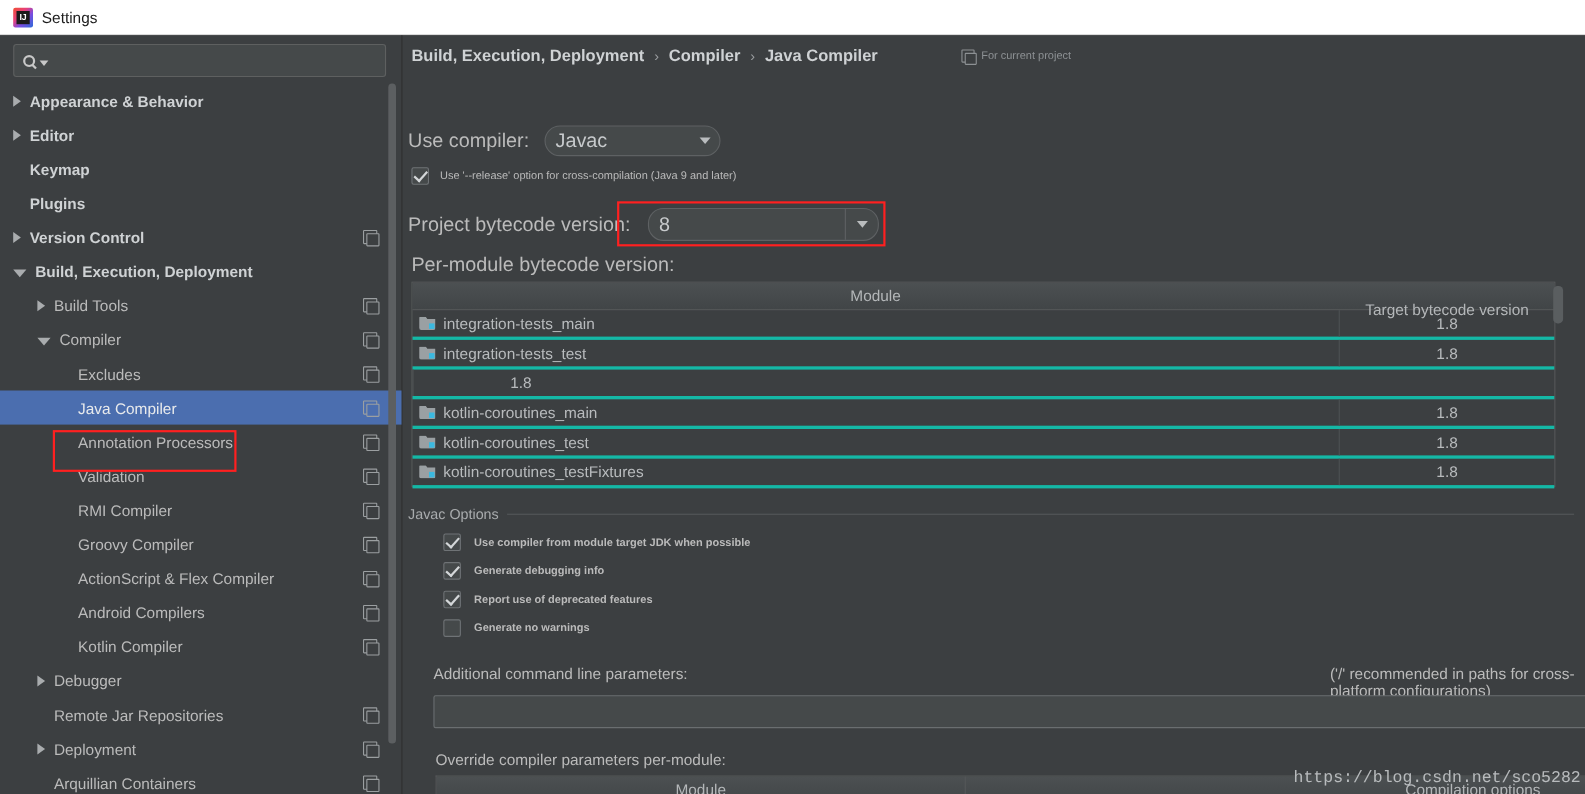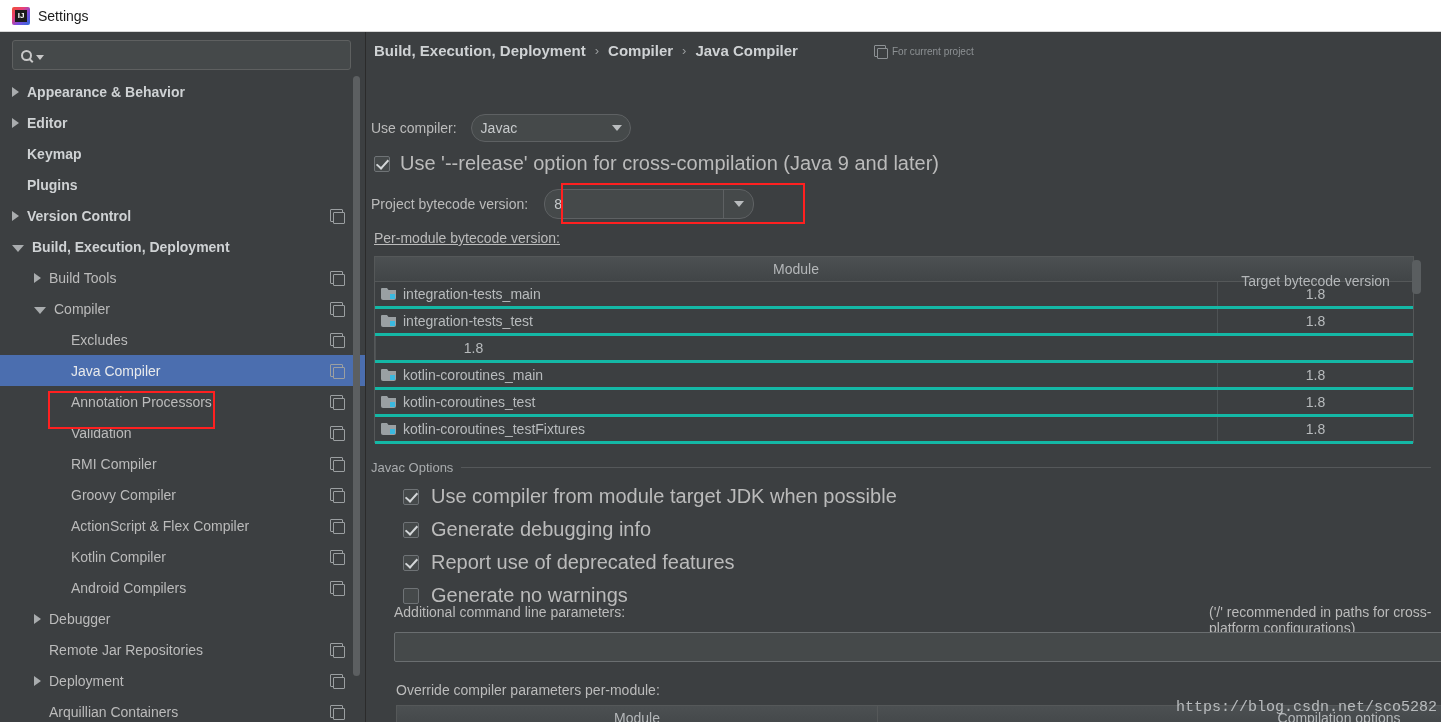--- a/index.html
+++ b/index.html
@@ -91,48 +91,48 @@
   
   #main { flex: 1; position: relative; background: #3c3f41; overflow: hidden; }
 
   #breadcrumb { position:absolute; left: 8px; top: 10px; display:flex; align-items:center; gap:9px; }
   #breadcrumb .crumb { font-size: 15px; font-weight: bold; color: #cfd2d4; }
   #breadcrumb .sep { color: #9a9d9f; font-size: 13px; }
   #for-project { position:absolute; left: 508px; top: 13px; display:flex; align-items:center; gap:6px; color:#8d9194; font-size:10px;}
   .mini-copy { width: 12px; height: 12px; border:1.2px solid #8d9194; border-radius:1px; position:relative;}
   .mini-copy::before{content:"";position:absolute;left:2px;top:2px;right:-3px;bottom:-3px;border:1.2px solid #8d9194;border-radius:1px;background:#3c3f41;}
 
-  .row-label { font-size: 14px; color: #bbbbbb; }
+  .row-label { font-size: 18px; color: #bbbbbb; }
 
   #use-compiler-row { position:absolute; left:5px; top:82px; display:flex; align-items:center; gap:14px; }
   .combo {
     height: 28px; background:#45494a; border:1px solid #5e6163; border-radius:14px;
     display:flex; align-items:center; justify-content:space-between; padding:0 0 0 9px;
-    color:#c7cacc; font-size:14px;
+    color:#c7cacc; font-size:18px;
   }
   .combo .arrowbox { width: 26px; height:100%; display:flex;align-items:center;justify-content:center; }
   .combo .cb-tri { width:0;height:0;border-left:5px solid transparent;border-right:5px solid transparent;border-top:6px solid #b9bcbe;}
 
   #release-row { position:absolute; left:8px; top:120px; display:flex; align-items:center; gap:10px;}
   .cbx {
     width:16px;height:16px;border:1px solid #6f7376;border-radius:2px;background:#45494a;
     position:relative; flex:none;
   }
   .cbx.on::after{
     content:""; position:absolute; left:4px; top:0px; width:5px;height:10px;
     border:solid #d4d7d9; border-width:0 2px 2px 0; transform: rotate(42deg);
   }
-  .cbx-label { font-size:20px; color:#bbbbbb; }
+  .cbx-label { font-size:10px; color:#bbbbbb; }
 
   #bytecode-row { position:absolute; left:5px; top:157px; display:flex; align-items:center; gap:16px;}
   #bytecode-hl {
     position:absolute; left:195px; top:151px; width:244px; height:41px;
     border:2px solid #ff2020; pointer-events:none;
   }
-  #permodule-label { position:absolute; left:8px; top:198px;text-decoration:underline; }
+  #permodule-label { position:absolute; left:8px; top:198px; }
 
   
   #mod-table { position:absolute; left:8px; top:224px; width:1040px; height:187px;
     border:1px solid #555859; background:#3c3f41; }
   .th-row { display:flex; height:25px; background: linear-gradient(#4c5052,#414547); border-bottom:1px solid #555859;}
   .th { display:flex; align-items:center; justify-content:center; font-size:14px; color:#b4b7b9; }
   .th.c1 { flex:1; }
   .th.c2 { width:196px; border-left:1px solid #555859;margin-top:24px; }
   .tr-row { display:flex; height:27px; border-bottom:3px solid #14b8a6; }
   .td { display:flex; align-items:center; font-size:14px; color:#b8bbbd; }
@@ -145,21 +145,21 @@
   #mod-vthumb { position:absolute; left:1046px; top:228px; width:9px; height:34px; background:#5a5e60; border-radius:4px;}
   .plus-ic { width:15px;height:15px;position:relative;}
   .plus-ic::before{content:"";position:absolute;left:0;top:6px;width:15px;height:2px;background:#b7babc;}
   .plus-ic::after{content:"";position:absolute;top:0;left:6px;height:15px;width:2px;background:#b7babc;}
 
   
   #javac-group { position:absolute; left:5px; top:428px; width:1060px; }
   #javac-title-row { display:flex; align-items:center; gap:8px; }
   #javac-title { font-size:13px; color:#a9acae; white-space:nowrap; }
   #javac-line { flex:1; height:1px; background:#55585a; }
-  .opt-row { display:flex; align-items:center; gap:12px; margin-left:32px; margin-top:10px; }
+  .opt-row { display:flex; align-items:center; gap:12px; margin-left:32px; margin-top:10px;font-weight:bold; }
   #addl-label { position:absolute; left:28px; top:572px; font-size:14px; }
   #addl-hint { position:absolute; left:843px; top:572px; font-size:14px; color:#bbbbbb; }
   #addl-input {
     position:absolute; left:28px; top:600px; width:1413px; height:30px;
     background:#45494a; border:1px solid #6a6e70; border-radius:2px;
   }
 
   #override-label { position:absolute; left:30px; top:650px; font-size:14px; }
   #ov-table { position:absolute; left:30px; top:673px; width:1405px; height:49px;
     border:1px solid #555859; border-bottom:0; }
@@ -261,26 +261,26 @@
           <span class="lbl">Groovy Compiler</span>
           <span class="copy-ic"></span>
         </div>
         <div class="tree-row" style="padding-left: 56px;">
           <span class="arrow none"></span>
           <span class="lbl">ActionScript &amp; Flex Compiler</span>
           <span class="copy-ic"></span>
         </div>
         <div class="tree-row" style="padding-left: 56px;">
           <span class="arrow none"></span>
+          <span class="lbl">Android Compilers</span>
+          <span class="copy-ic"></span>
+        </div>
+        <div class="tree-row" style="padding-left: 56px;">
+          <span class="arrow none"></span>
           <span class="lbl">Kotlin Compiler</span>
-          <span class="copy-ic"></span>
-        </div>
-        <div class="tree-row" style="padding-left: 56px;">
-          <span class="arrow none"></span>
-          <span class="lbl">Android Compilers</span>
           <span class="copy-ic"></span>
         </div>
         <div class="tree-row" style="padding-left: 34px;">
           <span class="arrow "></span>
           <span class="lbl">Debugger</span>
         </div>
         <div class="tree-row" style="padding-left: 34px;">
           <span class="arrow none"></span>
           <span class="lbl">Remote Jar Repositories</span>
           <span class="copy-ic"></span>

